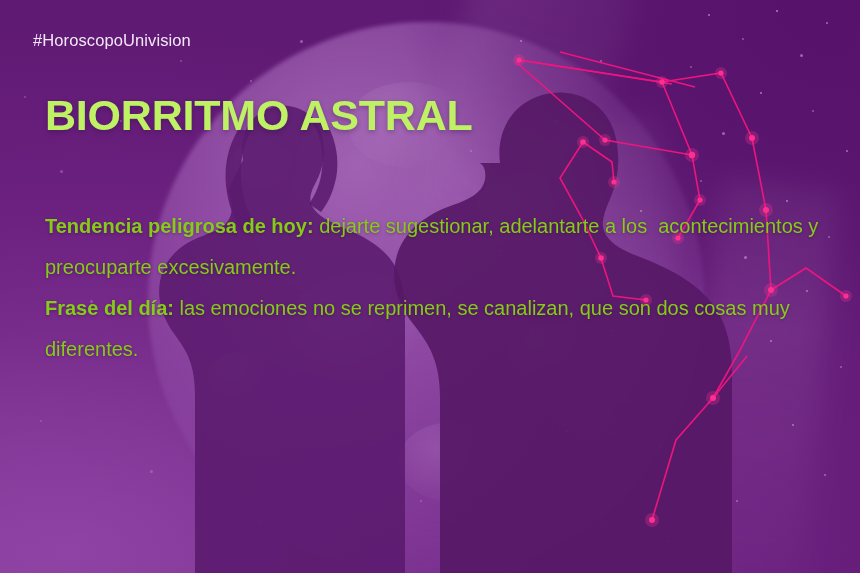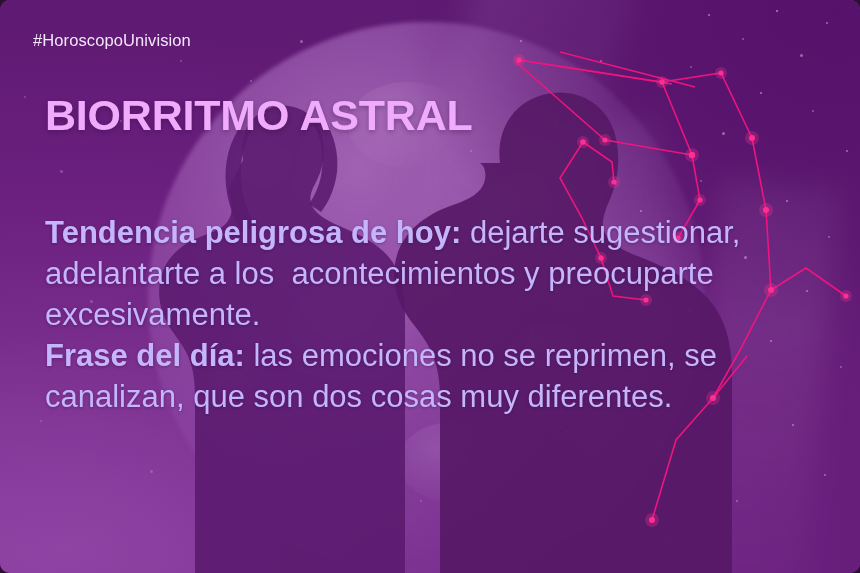--- a/index.html
+++ b/index.html
@@ -11,21 +11,20 @@
     font-family: "Liberation Sans", sans-serif;
   }
 
   #card {
     position: relative;
     width: 860px;
     height: 573px;
     overflow: hidden;
     background: #7a2e8e;
     isolation: isolate;
-    border-radius: 10px;
   }
 
   
   .bg-base {
     position: absolute;
     inset: 0;
     background:
       radial-gradient(118% 92% at 8% 96%, #8b3fa0 0%, #7b2f8f 34%, #6d2181 62%, #5f1a73 100%);
   }
   .bg-tint-tr {
@@ -128,32 +127,32 @@
     color: #f3e8f7;
   }
   .title {
     position: absolute;
     left: 45px;
     top: 94px;
     font-size: 43px;
     font-weight: 700;
     letter-spacing: -0.2px;
     line-height: 1;
-    color: #f0abfc;
+    color: #bef264;
     text-shadow: 0 2px 5px rgba(40,8,52,.30);
   }
   .body-block {
     position: absolute;
     left: 45px;
-    top: 212px;
+    top: 206px;
     width: 790px;
-    font-size: 31px;
+    font-size: 20px;
     line-height: 41px;
     font-weight: 400;
-    color: #c4b5fd;
+    color: #84cc16;
     text-shadow: 0 1px 3px rgba(45,10,58,.35);
   }
   .para { margin: 0; }
   .para + .para { }
   .lead { font-weight: 700; }
   .pre { white-space: pre-wrap; }
 </style>
 </head>
 <body>
 

